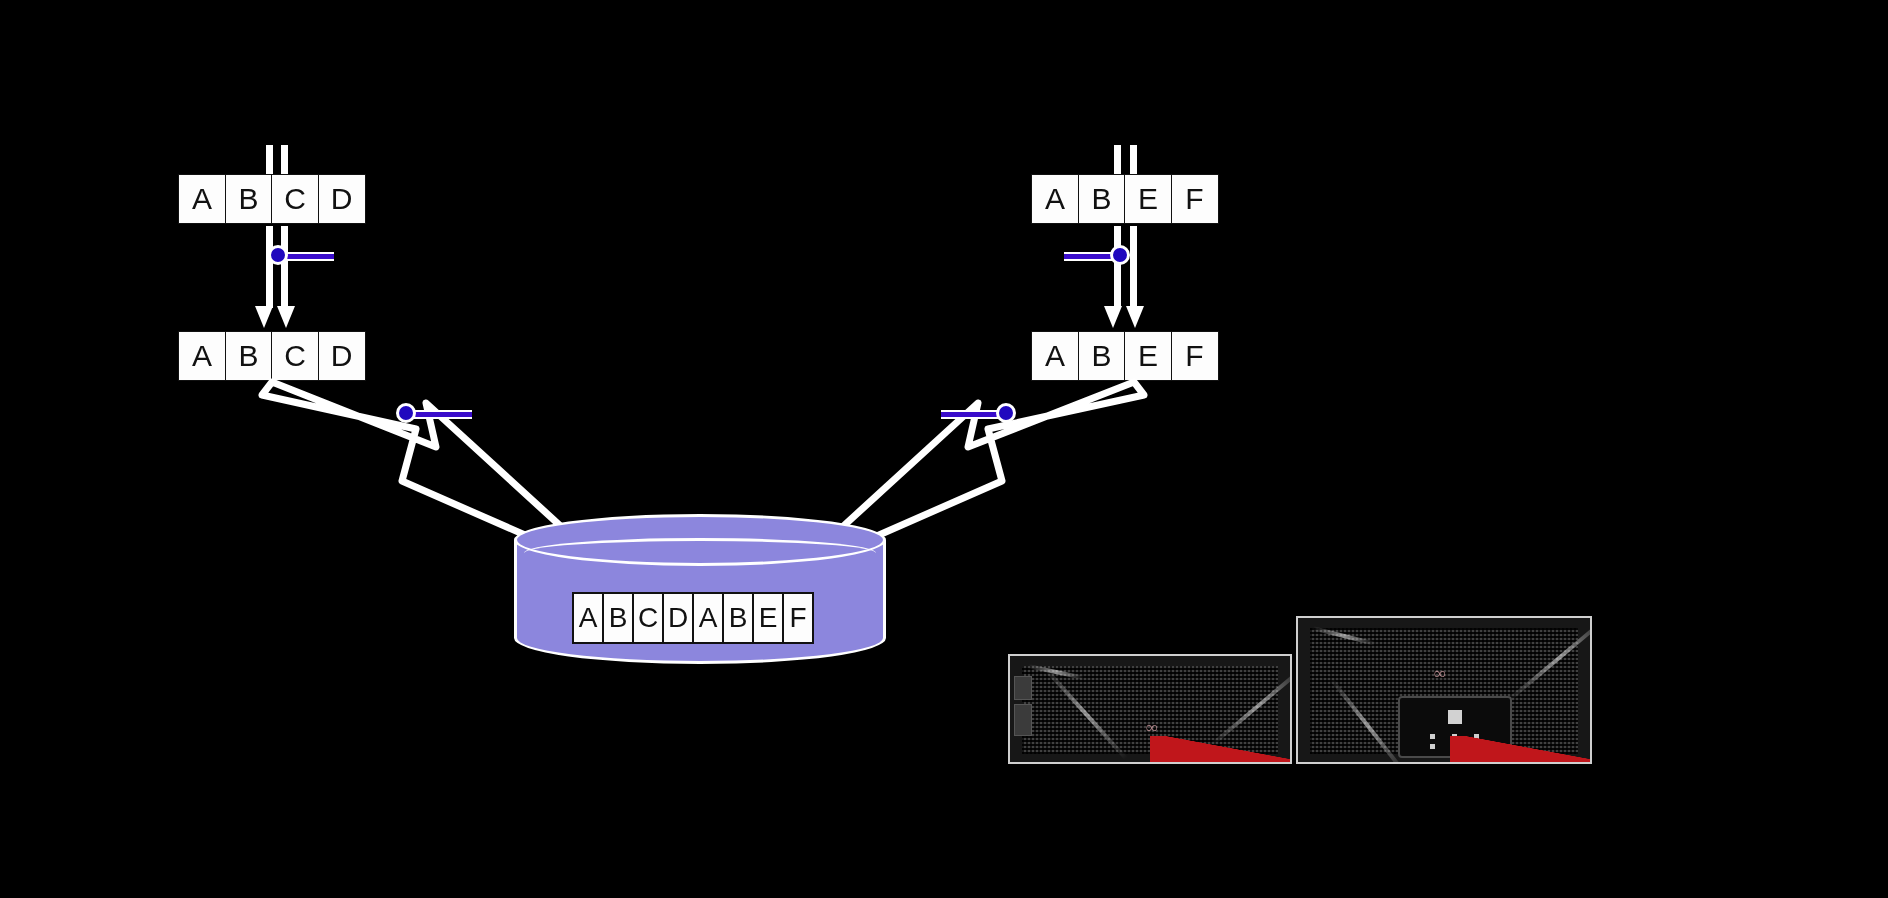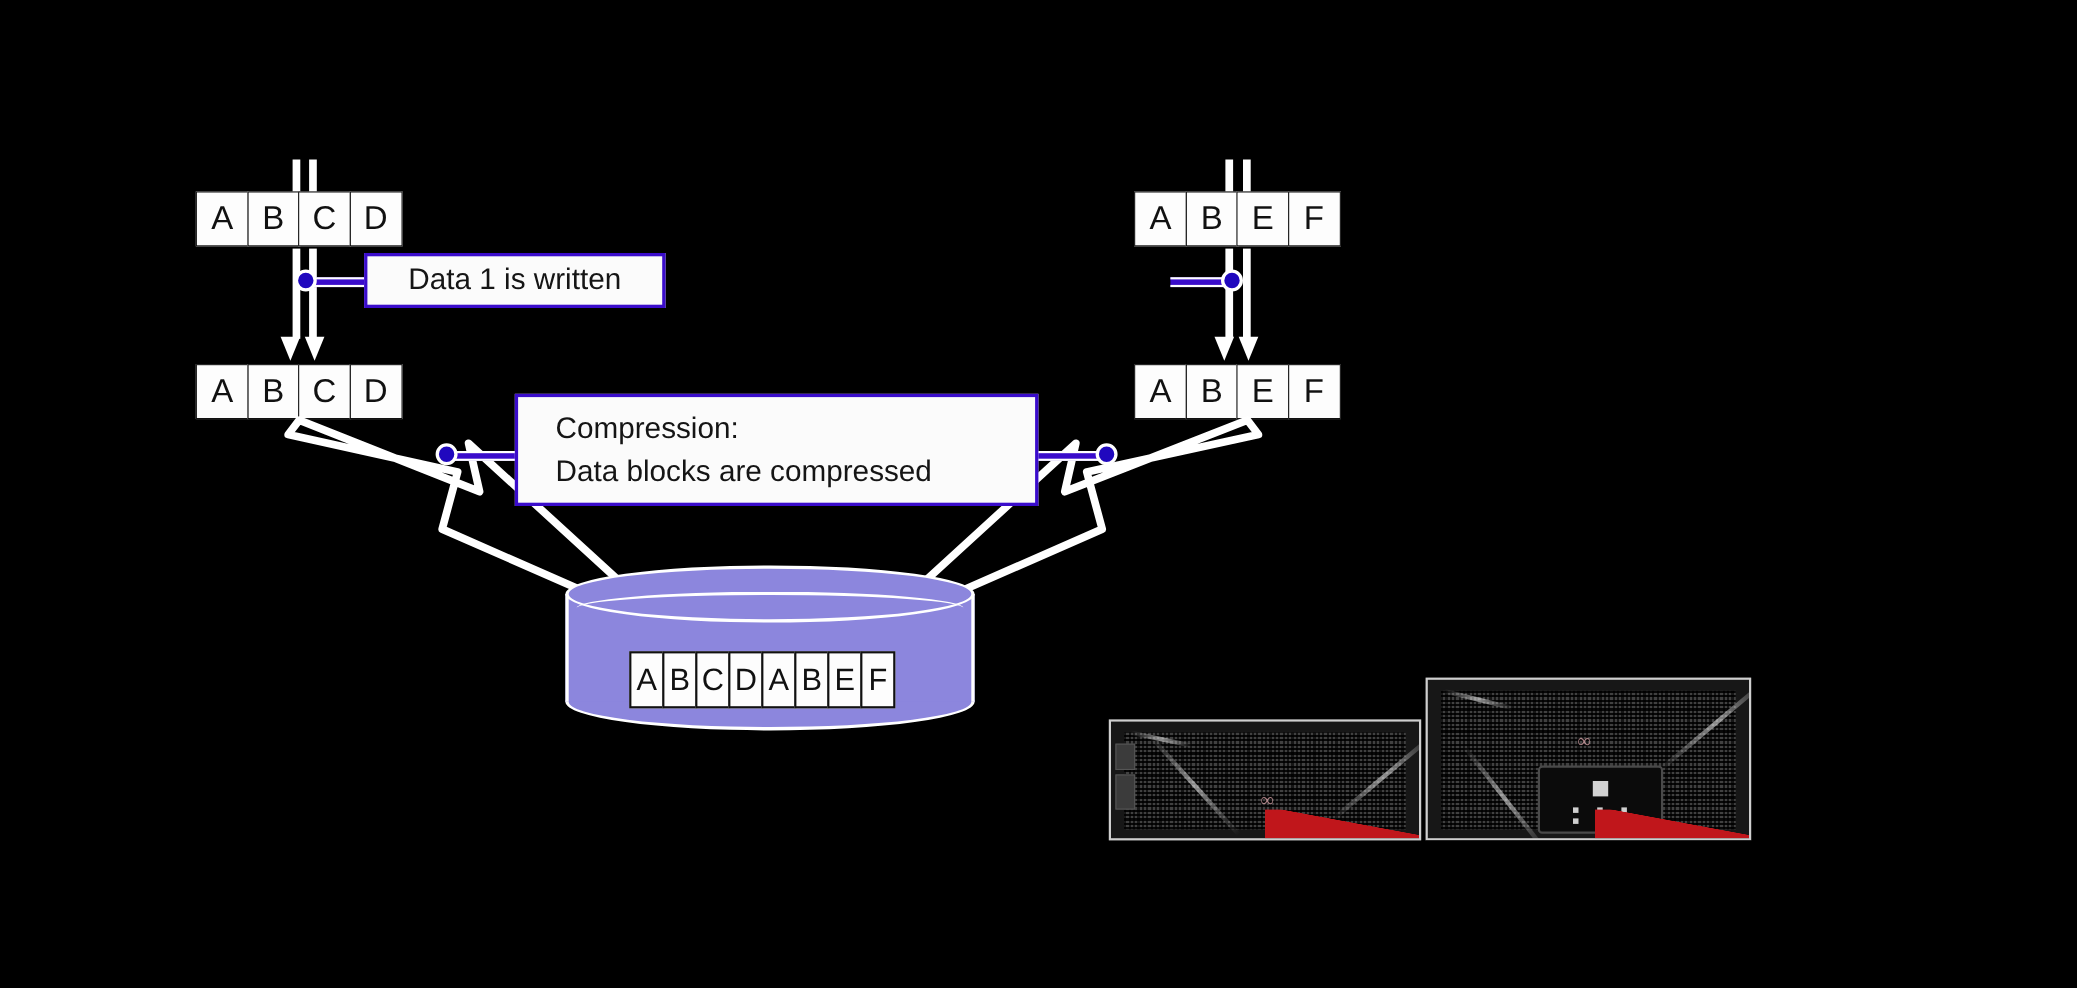--- a/index.html
+++ b/index.html
@@ -262,23 +262,20 @@
 
   <div class="block-row" style="left:178px; top:331px;">
     <div class="block-cell">A</div>
     <div class="block-cell">B</div>
     <div class="block-cell">C</div>
     <div class="block-cell">D</div>
   </div>
 
   <div class="connector-line" style="left:278px; top:252px; width:56px;"></div>
   <div class="connector-dot" style="left:268px; top:245px;"></div>
-  <div class="callout single" style="left:331px; top:230px; width:274px; height:50px;">
-    <span>Data 1 is written</span>
-  </div>
 
   <div class="stream-bar" style="left:1114px; top:145px; width:7px; height:32px;"></div>
   <div class="stream-bar" style="left:1130px; top:145px; width:7px; height:32px;"></div>
 
   <div class="block-row" style="left:1031px; top:174px;">
     <div class="block-cell">A</div>
     <div class="block-cell">B</div>
     <div class="block-cell">E</div>
     <div class="block-cell">F</div>
   </div>
@@ -311,24 +308,20 @@
       <path d="M 1134,382 L 968,447 L 978,403 L 826,542 L 838,553 L 1002,481 L 988,429 L 1144,395 Z" fill="#000000" stroke="#ffffff" stroke-width="7" stroke-linejoin="round"></path>
     </g>
   </svg>
 
   <div class="connector-line" style="left:406px; top:410px; width:66px;"></div>
   <div class="connector-dot" style="left:396px; top:403px;"></div>
 
   <div class="connector-line" style="left:941px; top:410px; width:66px;"></div>
   <div class="connector-dot" style="left:996px; top:403px;"></div>
 
-  <div class="callout multi" style="left:468px; top:358px; width:476px; height:102px;">
-    <span>Compression:</span>
-    <span>Data blocks are compressed</span>
-  </div>
 
   <div id="cylinder-wrap">
     <div class="cyl-bottom"></div>
     <div class="cyl-body"></div>
     <div class="cyl-top"></div>
     <div class="cyl-rim"></div>
 
     <div id="cyl-blocks">
       <div class="cyl-cell">A</div>
       <div class="cyl-cell">B</div>

